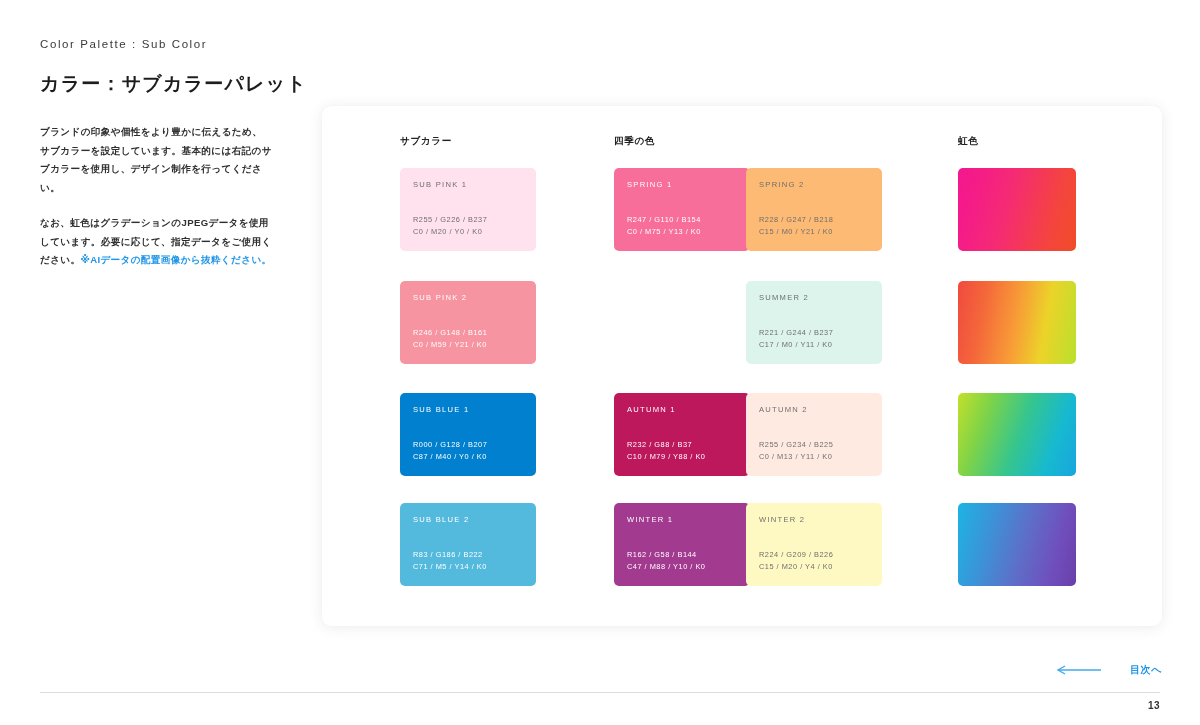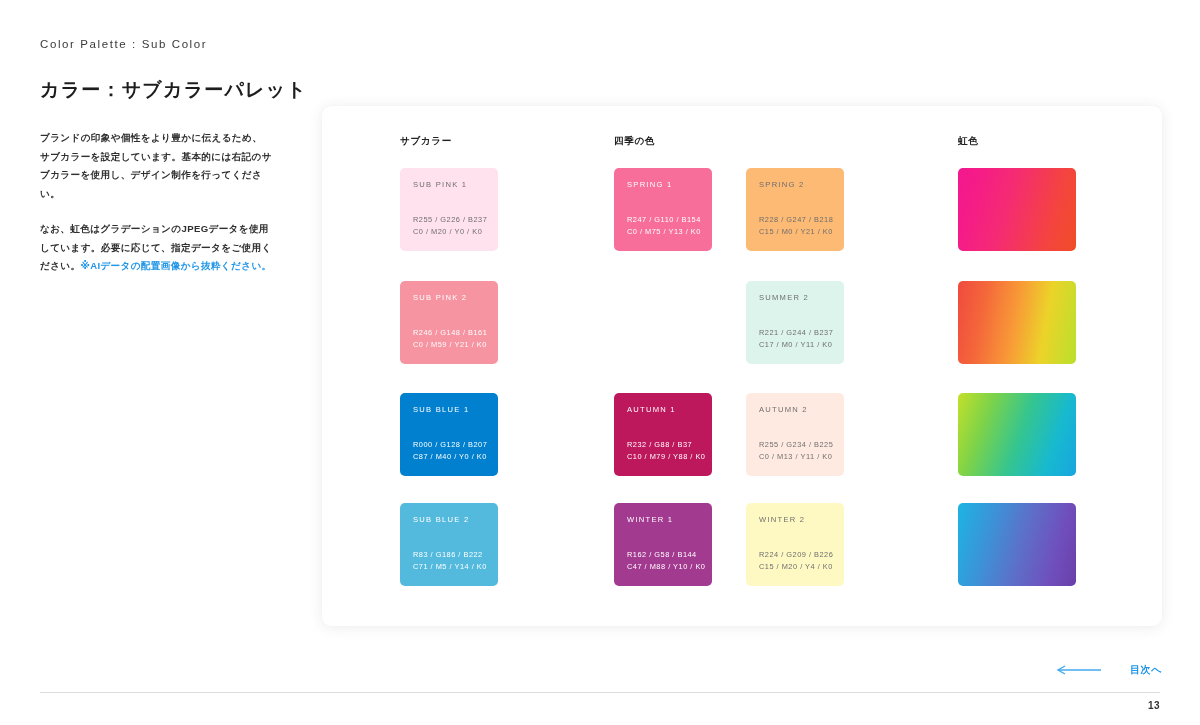--- a/index.html
+++ b/index.html
@@ -21,21 +21,21 @@
     position: absolute;
     left: 40px;
     top: 38px;
     width: 250px;
   }
   #eyebrow-title {
     font-size: 11.5px;
     letter-spacing: 1.6px;
     color: #3a3a3a;
     font-weight: 400;
-    margin: 0 0 27px 0;
+    margin: 0 0 21px 0;
     white-space: nowrap;
   }
   #page-title {
     font-size: 19px;
     font-weight: 700;
     letter-spacing: 1.2px;
     color: #1d1d1d;
     margin: 0;
     white-space: nowrap;
   }
@@ -78,21 +78,21 @@
     letter-spacing: 0.6px;
     white-space: nowrap;
   }
   #heading-sub    { left: 78px;  top: 29px; }
   #heading-season { left: 292px; top: 29px; }
   #heading-rainbow{ left: 636px; top: 29px; }
 
   
   .swatch {
     position: absolute;
-    width: 98px;
+    width: 136px;
     height: 83px;
     border-radius: 5px;
     box-sizing: border-box;
     padding: 13px 13px 0 13px;
   }
   .swatch-name {
     font-size: 7.6px;
     letter-spacing: 1.25px;
     font-weight: 500;
     line-height: 1;

